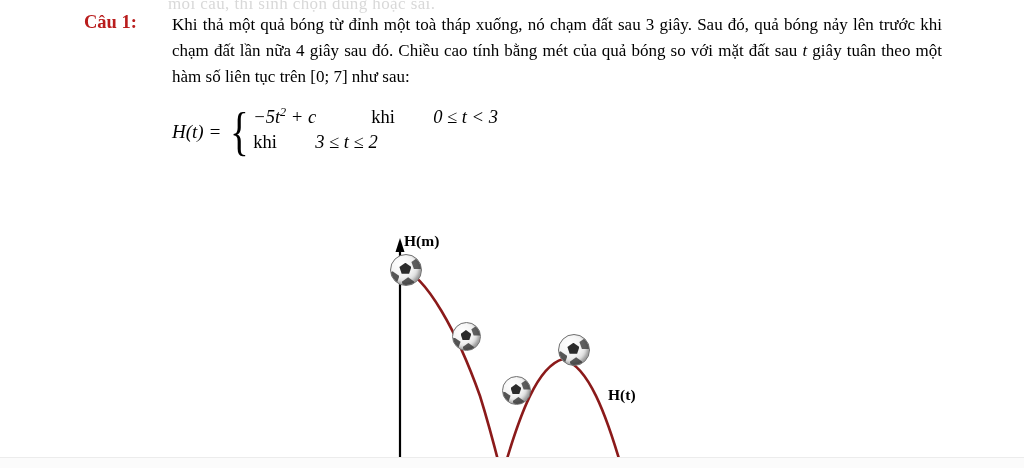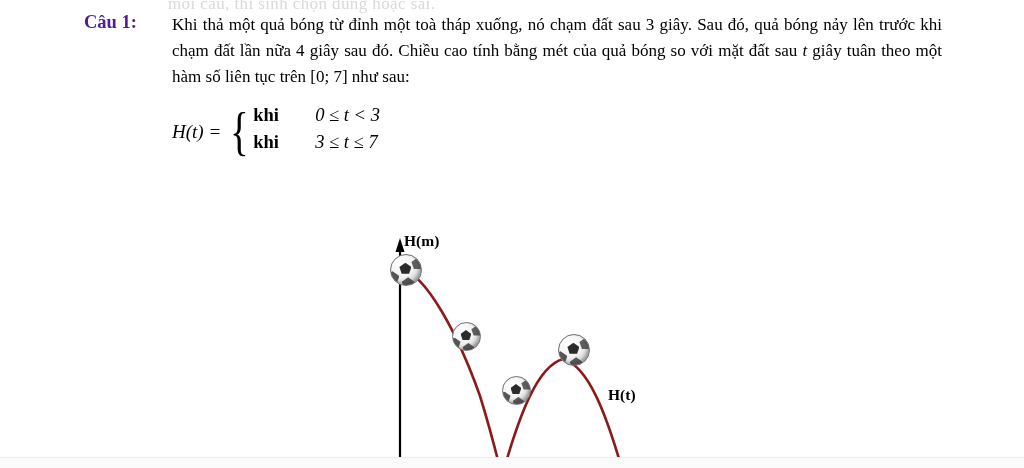--- a/index.html
+++ b/index.html
@@ -35,21 +35,21 @@
     position: absolute;
     top: 12px;
     left: 84px;
     width: 858px;
   }
   .q-label {
     position: absolute;
     left: 0;
     top: 0;
     font-weight: bold;
-    color: #4c1d95;
+    color: #b91c1c;
     font-size: 18.5px;
   }
   .q-body {
     margin-left: 88px;
     font-size: 17px;
     line-height: 1.52;
     text-align: justify;
   }
   .q-body .it { font-style: italic; }
   
@@ -87,21 +87,20 @@
   }
   .case-expr {
     font-style: italic;
     min-width: 118px;
     display: inline-block;
   }
   .case-khi {
     width: 62px;
     display: inline-block;
     font-style: normal;
-    font-weight: bold;
   }
   .case-cond {
     font-style: italic;
     display: inline-block;
   }
   .params {
     font-style: italic;
     padding-left: 4px;
     align-self: center;
   }
@@ -202,26 +201,27 @@
       <span>Khi thả một quả bóng từ đỉnh một toà tháp xuống, nó chạm đất sau 3 giây. Sau đó, quả bóng nảy lên trước khi chạm đất lần nữa 4 giây sau đó. Chiều cao tính bằng mét của quả bóng so với mặt đất sau </span><span class="it">t</span><span> giây tuân theo một hàm số liên tục trên [0; 7] như sau:</span>
     </div>
   </div>
 
   <div class="formula">
     <div class="formula-row">
       <span class="fn-name">H(t) =</span>
       <span class="brace">{</span>
       <span class="cases">
         <span class="case-line">
+          <span class="case-expr"><span>−5t</span><sup class="pw">2</sup><span> + c</span></span>
           <span class="case-khi">khi</span>
           <span class="case-cond">0 ≤ t &lt; 3</span>
         </span>
         <span class="case-line">
           <span class="case-khi">khi</span>
-          <span class="case-cond">3 ≤ t ≤ 7</span>
+          <span class="case-cond">3 ≤ t ≤ 2</span>
         </span>
       </span>
     </div>
   </div>
 
   <div class="graph">
     <svg width="470" height="272" viewBox="0 0 470 272">
 
       <line x1="70" y1="250" x2="70" y2="22" stroke="#000" stroke-width="2.2"></line>
       <polygon points="70,12 65.5,26 74.5,26" fill="#000"></polygon>

